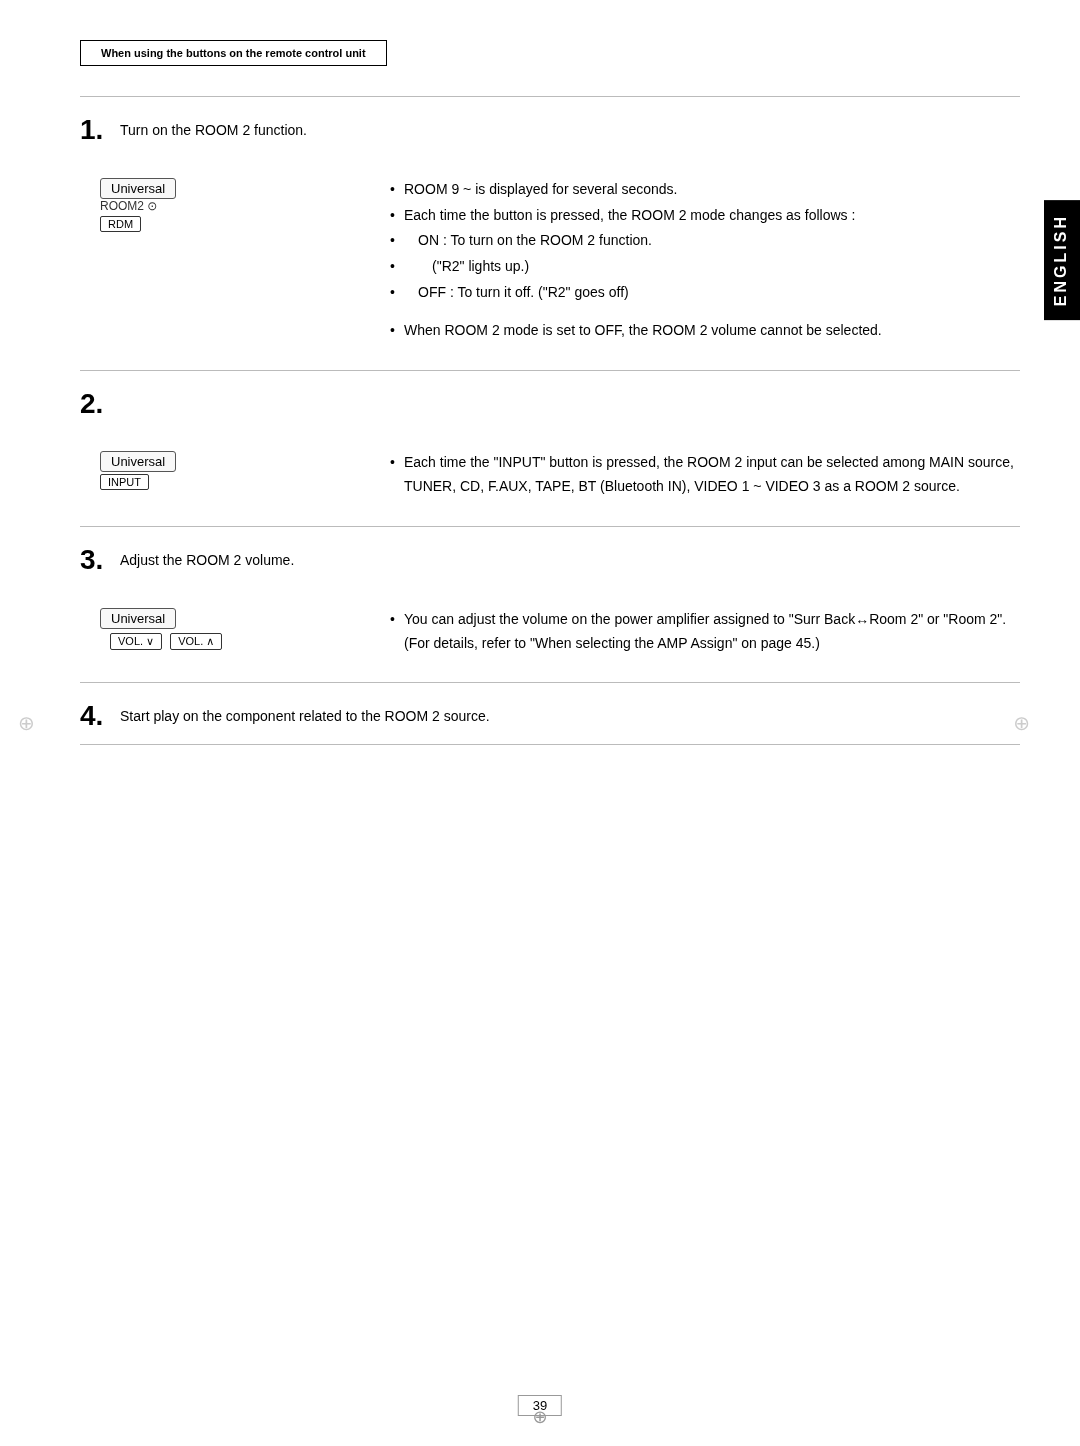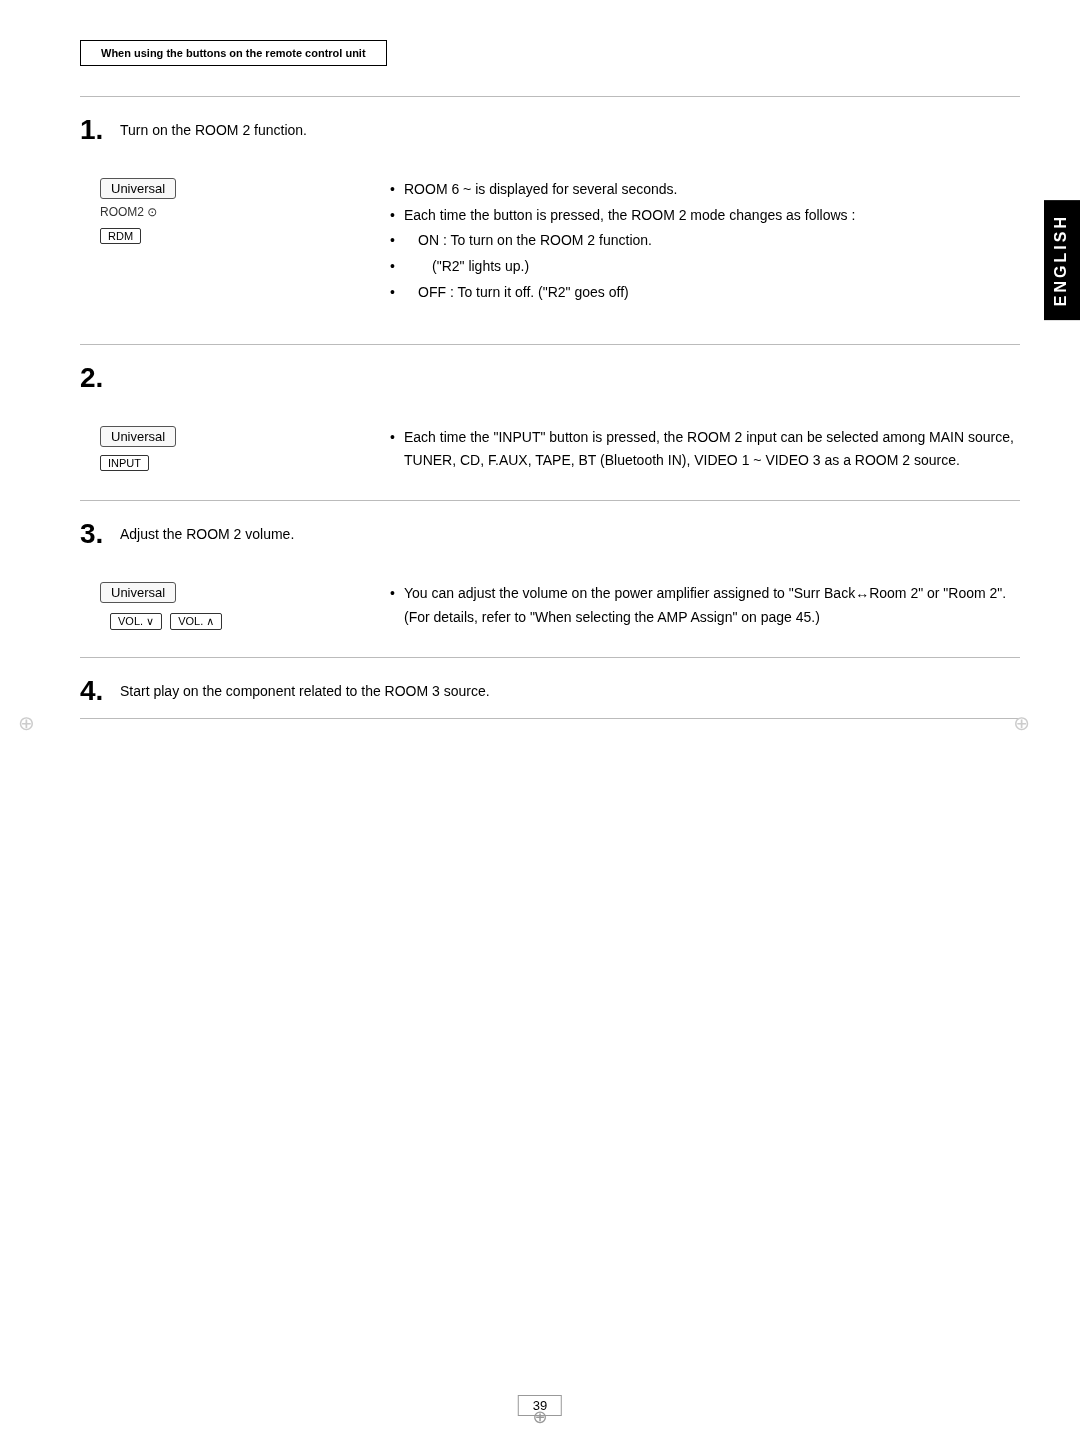--- a/index.html
+++ b/index.html
@@ -76,21 +76,21 @@
       padding: 20px 0 25px 0;
     }
 
     .step-left {
       width: 280px;
       min-width: 280px;
       padding-left: 20px;
       display: flex;
       flex-direction: column;
       align-items: flex-start;
-      gap: 6px;
+      gap: 0;
     }
 
     .step-right {
       flex: 1;
       padding-left: 30px;
       font-size: 14px;
       line-height: 1.7;
     }
 
     
@@ -239,27 +239,30 @@
       <span class="step-desc">Turn on the ROOM 2 function.</span>
     </div>
     <div class="step-content">
       <div class="step-left">
         <div class="btn-universal">Universal</div>
         <div class="room2-label">ROOM2 ⊙</div>
         <div class="btn-small">RDM</div>
       </div>
       <div class="step-right">
         <ul class="bullet-list">
-          <li>ROOM 6 ~ is displayed for several seconds.</li>
+          <li>ROOM 9 ~ is displayed for several seconds.</li>
           <li>Each time the button is pressed, the ROOM 2 mode changes as follows :</li>
           <li style="list-style:none; padding-left:28px;">ON : To turn on the ROOM 2 function.</li>
           <li style="list-style:none; padding-left:42px;">     ("R2" lights up.)</li>
           <li style="list-style:none; padding-left:28px;">OFF : To turn it off. ("R2" goes off)</li>
         </ul>
         <div class="note-block">
+          <ul class="bullet-list">
+            <li>When ROOM 2 mode is set to OFF, the ROOM 2 volume  cannot be selected.</li>
+          </ul>
         </div>
       </div>
     </div>
   </div>
 
   
   <div class="step-block">
     <hr class="step-divider">
     <div class="step-header">
       <span class="step-number">2.</span>
@@ -298,21 +301,21 @@
         </ul>
       </div>
     </div>
   </div>
 
   
   <div class="step-block">
     <hr class="step-divider">
     <div class="step-header">
       <span class="step-number">4.</span>
-      <span class="step-desc">Start play on the component related to the ROOM 3 source.</span>
+      <span class="step-desc">Start play on the component related to the ROOM 2 source.</span>
     </div>
     <hr class="step-divider">
   </div>
 
   
   <div class="english-sidebar">ENGLISH</div>
 
   
   <div class="page-number-box">39</div>
 

